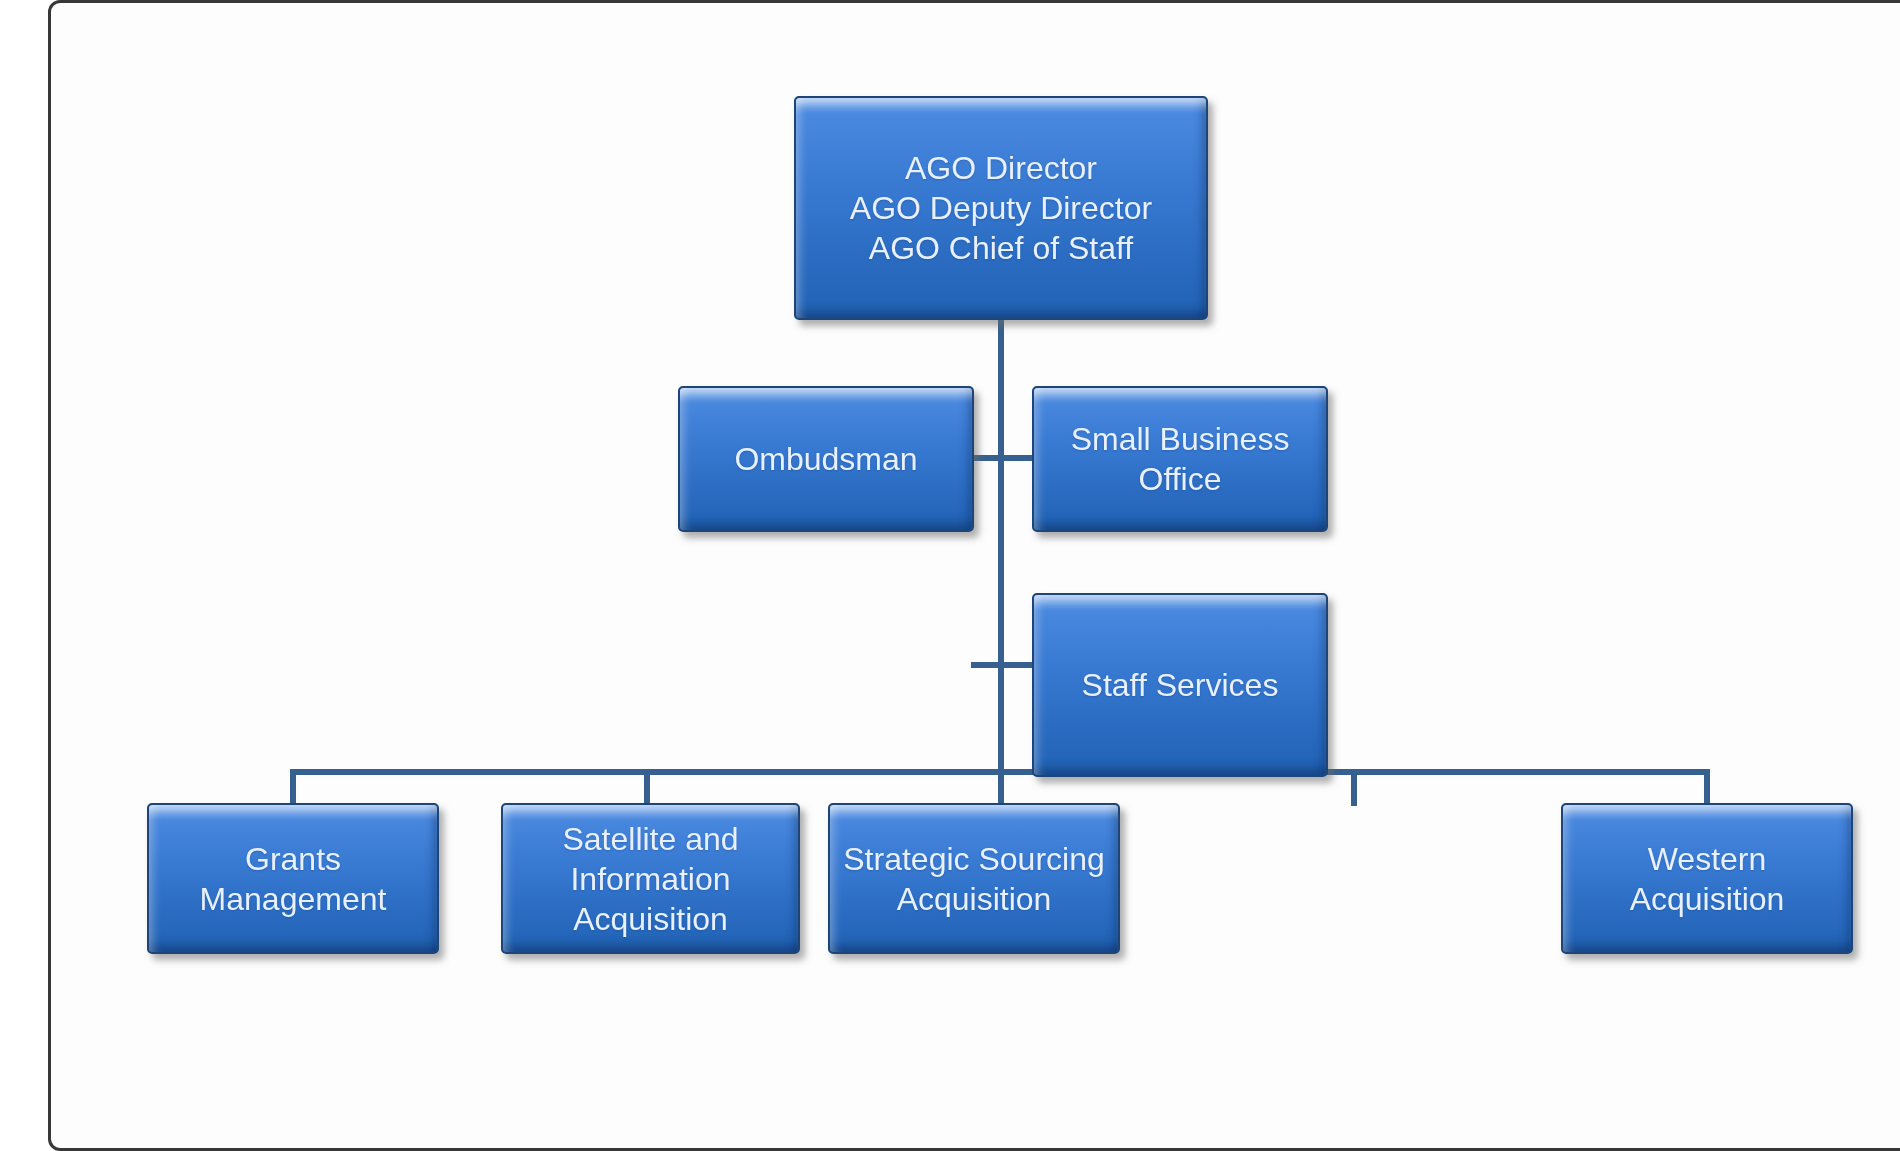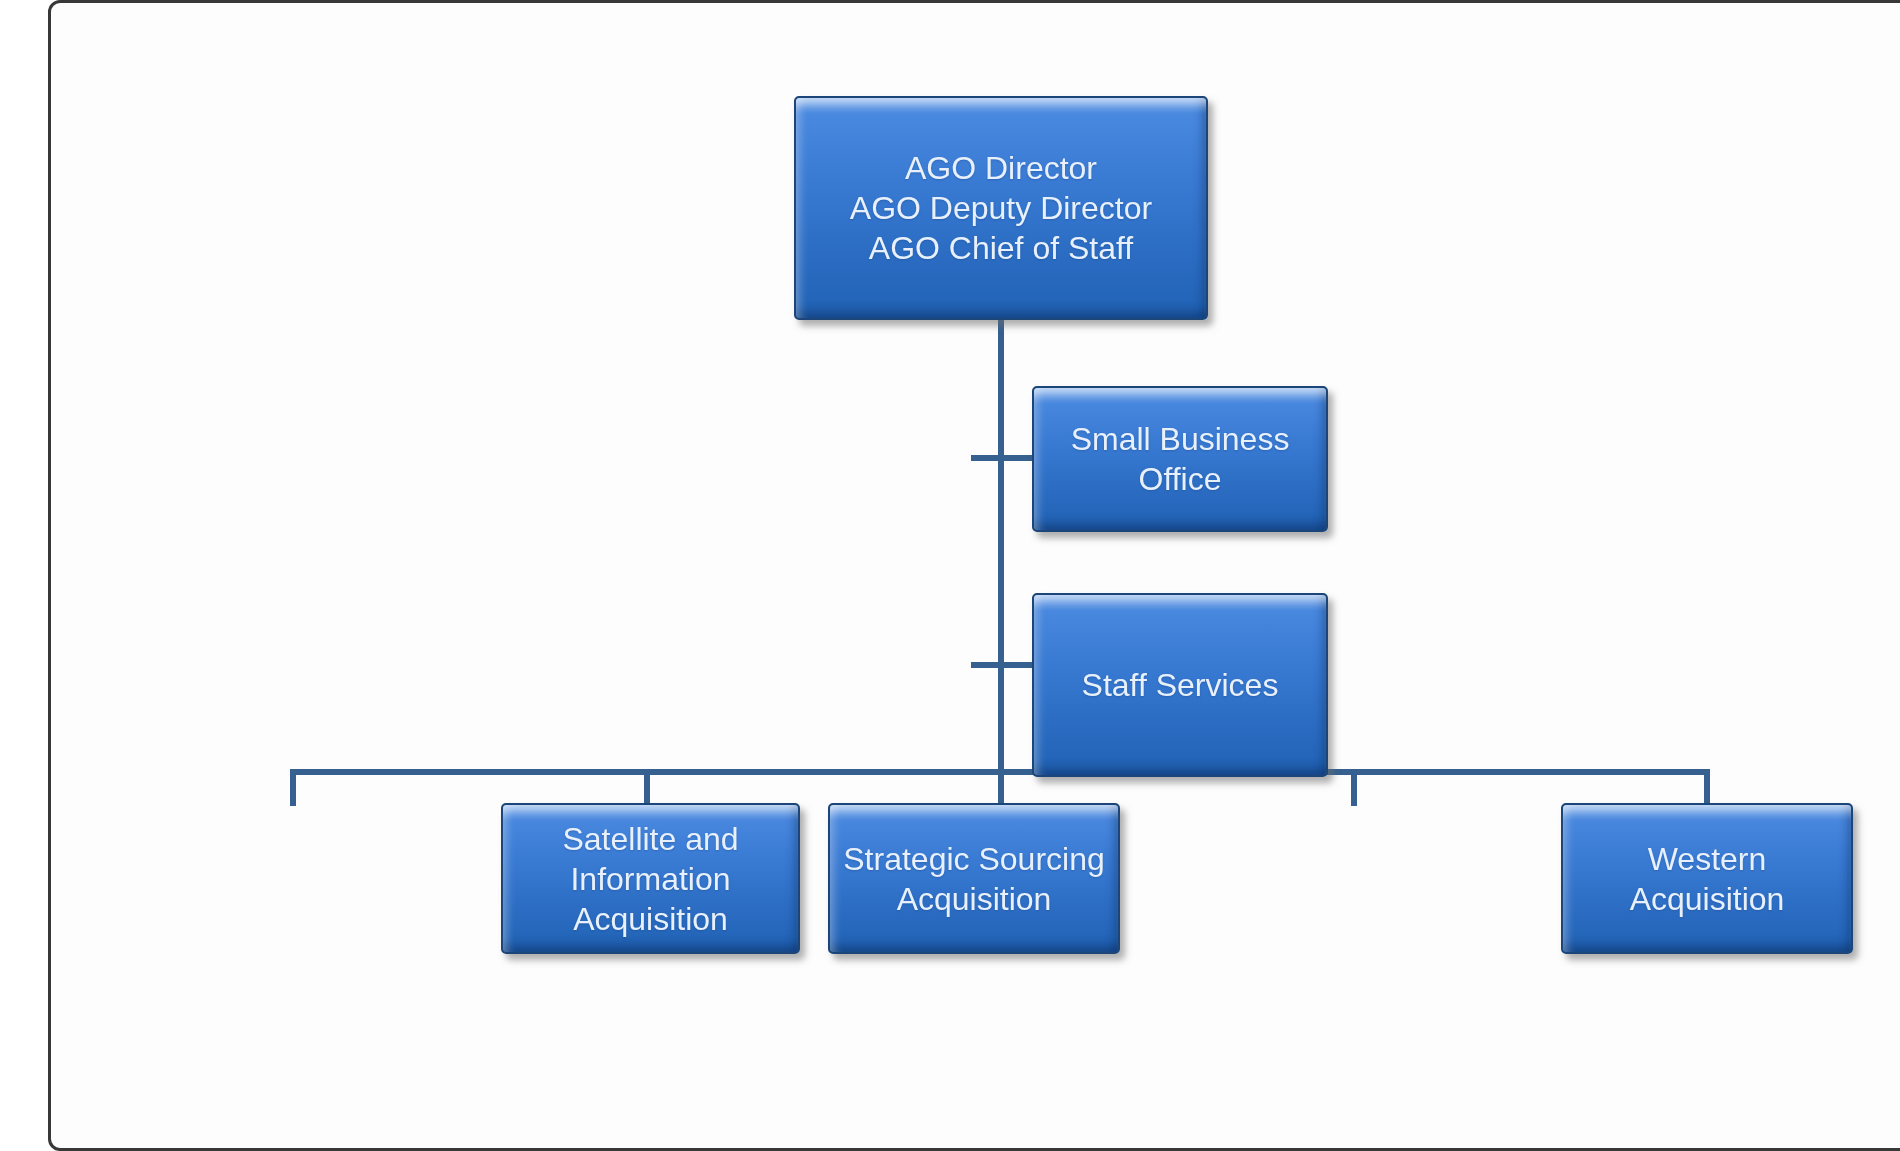--- a/index.html
+++ b/index.html
@@ -85,25 +85,28 @@
   <div class="line l-dist"></div>
   <div class="line l-stub-grants"></div>
   <div class="line l-stub-satellite"></div>
   <div class="line l-stub-eastern"></div>
   <div class="line l-stub-western"></div>
 
   <div class="node n-director">AGO Director
 AGO Deputy Director
 AGO Chief of Staff</div>
 
+  <div class="node n-ombudsman">Ombudsman</div>
   <div class="node n-small-business">Small Business
 Office</div>
 
   <div class="node n-staff">Staff Services</div>
 
+  <div class="node n-grants">Grants
+Management</div>
   <div class="node n-satellite">Satellite and
 Information
 Acquisition</div>
   <div class="node n-strategic">Strategic Sourcing
 Acquisition</div>
   <div class="node n-western">Western
 Acquisition</div>
 
 </div>
 

